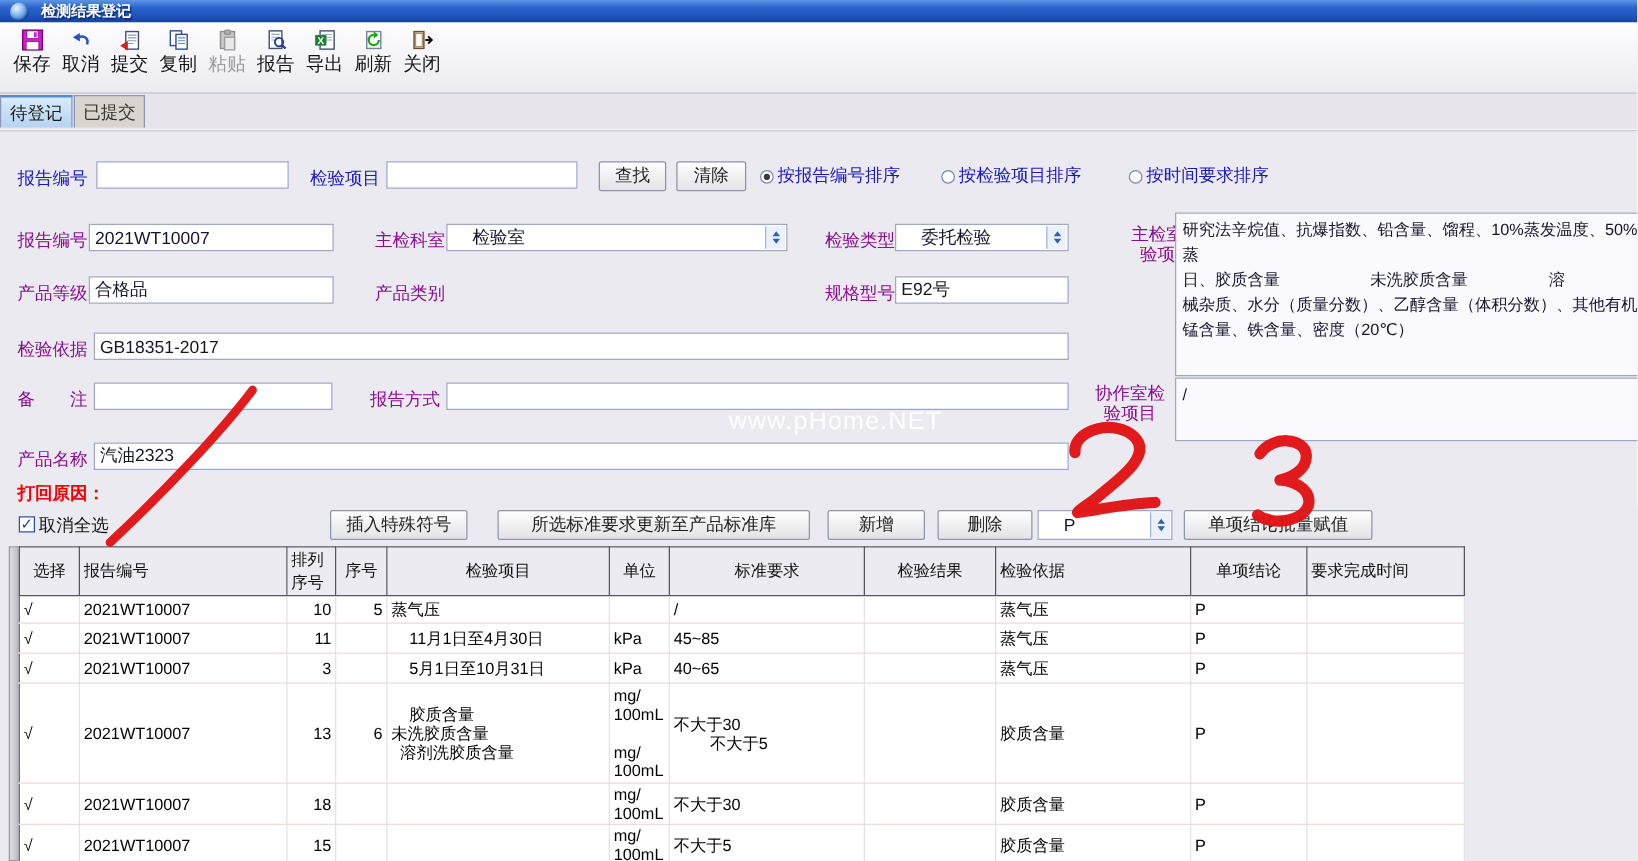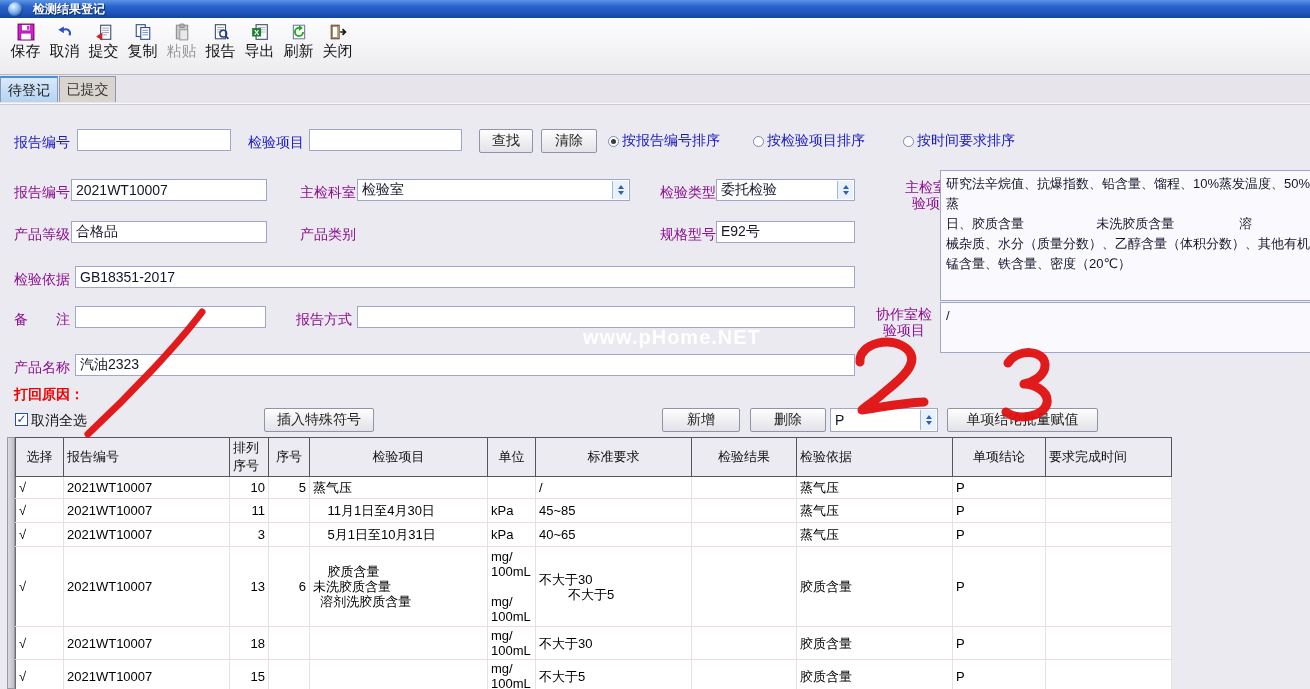--- a/index.html
+++ b/index.html
@@ -36,21 +36,21 @@
   .lb{position:absolute;font-size:14px;white-space:pre;}
   .lb-blue{color:#1717C4;}
   .lb-purple{color:#8A0D8F;}
   .lb-red{color:#F40000;font-weight:bold;}
   .lb-wrap{white-space:normal;text-align:center;line-height:16px;}
 
   
   .txt{position:absolute;box-sizing:border-box;height:22px;border:1px solid #9FA6C8;background:#fff;
     font-size:14px;padding:1px 4px;color:#15152A;font-family:inherit;}
   .combo{position:absolute;box-sizing:border-box;height:22px;border:1px solid #9FA6C8;background:#fff;
-    font-size:14px;color:#15152A;display:flex;align-items:center;padding-left:4px;}
+    font-size:14px;color:#15152A;display:flex;align-items:center;padding-left:20px;}
   .spin{position:absolute;right:1px;top:1px;bottom:1px;width:15px;background:#EAF1FB;
     border-left:1px solid #9CB8DC;display:flex;flex-direction:column;align-items:center;justify-content:center;}
   .arr-up{width:0;height:0;border-left:3px solid transparent;border-right:3px solid transparent;
     border-bottom:4px solid #2F5FB0;margin-bottom:2px;}
   .arr-dn{width:0;height:0;border-left:3px solid transparent;border-right:3px solid transparent;
     border-top:4px solid #2F5FB0;}
   .btn{position:absolute;box-sizing:border-box;height:24px;background:linear-gradient(#FEFEFE,#E2E2E8);
     border:1px solid #8E95A8;border-radius:2px;font-size:14px;text-align:center;line-height:21px;
     color:#222;box-shadow:inset 0 1px 0 #fff;cursor:default;}
 
@@ -81,21 +81,21 @@
   tbody tr:nth-child(2),tbody tr:nth-child(3){height:24px}
   tbody tr:nth-child(4){height:80px}
   tbody tr:nth-child(5),tbody tr:nth-child(6){height:32px}
   td.c-sel{padding-left:5px;}
   td.c-order{text-align:right;padding-right:9px;}
   td.c-seq{text-align:right;padding-right:0;}
   td.c-concl{padding-left:18px;}
   td.c-rep{padding-left:6px;}
   td.c-basis{padding-left:6px;}
 
-  .watermark{position:absolute;left:583px;top:326px;font-size:20px;font-weight:bold;letter-spacing:1px;
+  .watermark{position:absolute;left:583px;top:326px;font-size:20px;font-weight:normal;letter-spacing:1px;
     color:rgba(255,255,255,.92);z-index:40;pointer-events:none;}
   .anno{position:absolute;left:0;top:0;width:1310px;height:689px;z-index:50;pointer-events:none;}
 </style>
 </head>
 <body>
 
 <div class="page">
 
   <div class="titlebar">
     <span class="logo"></span>
@@ -245,20 +245,21 @@
 
   <div class="lb lb-purple" style="left:14px;top:359px;">产品名称</div>
   <input class="txt" style="left: 75px; top: 354px; width: 780px;" value="汽油2323">
 
   <div class="lb lb-red" style="left:14px;top:386px;">打回原因：</div>
 
   <div class="cb" style="left:15px;top:413px;">✓</div>
   <div class="lb" style="left:31px;top:412px;color:#111;">取消全选</div>
   <div class="btn" style="left:119px;top:408px;width:134px;margin-top:32px;">插入自定义符号</div>
   <div class="btn" style="left:264px;top:408px;width:110px;">插入特殊符号</div>
+  <div class="btn" style="left:398px;top:408px;width:250px;">所选标准要求更新至产品标准库</div>
   <div class="btn" style="left:662px;top:408px;width:78px;">新增</div>
   <div class="btn" style="left:750px;top:408px;width:76px;">删除</div>
   <div class="combo" style="left:830px;top:408px;width:108px;height:24px;">
     <span>P</span>
     <span class="spin">
         <i class="arr-up"></i>
         <i class="arr-dn"></i>
       </span>
   </div>
   <div class="btn" style="left:947px;top:408px;width:151px;">单项结论批量赋值</div>

